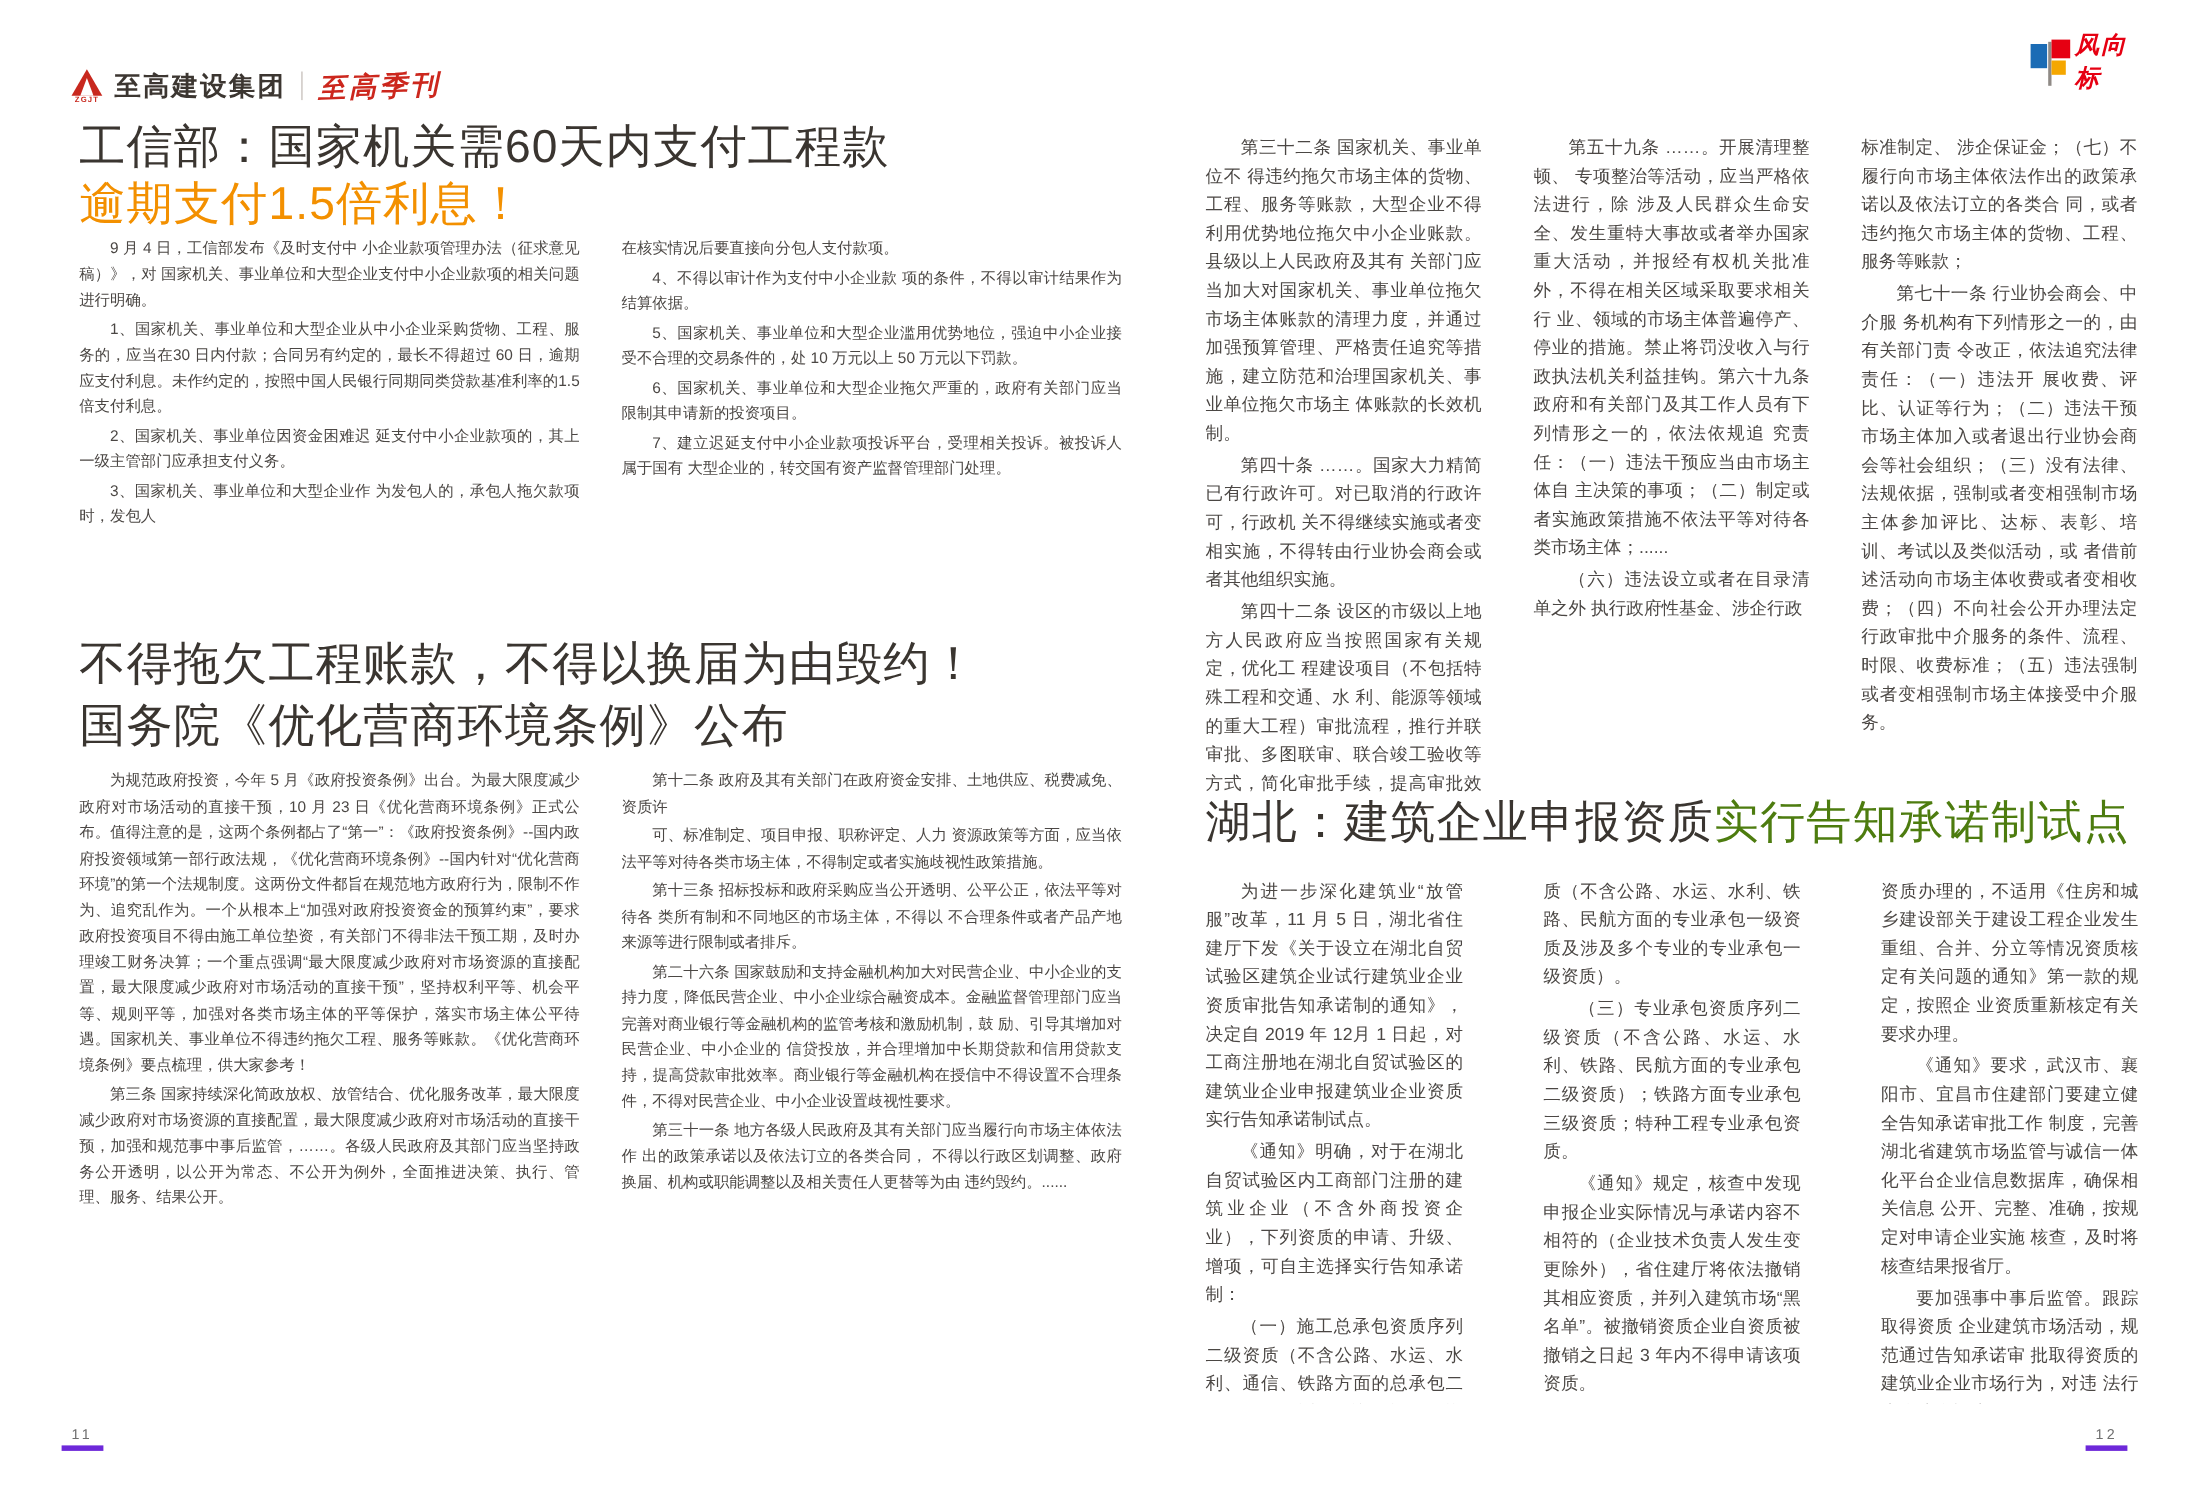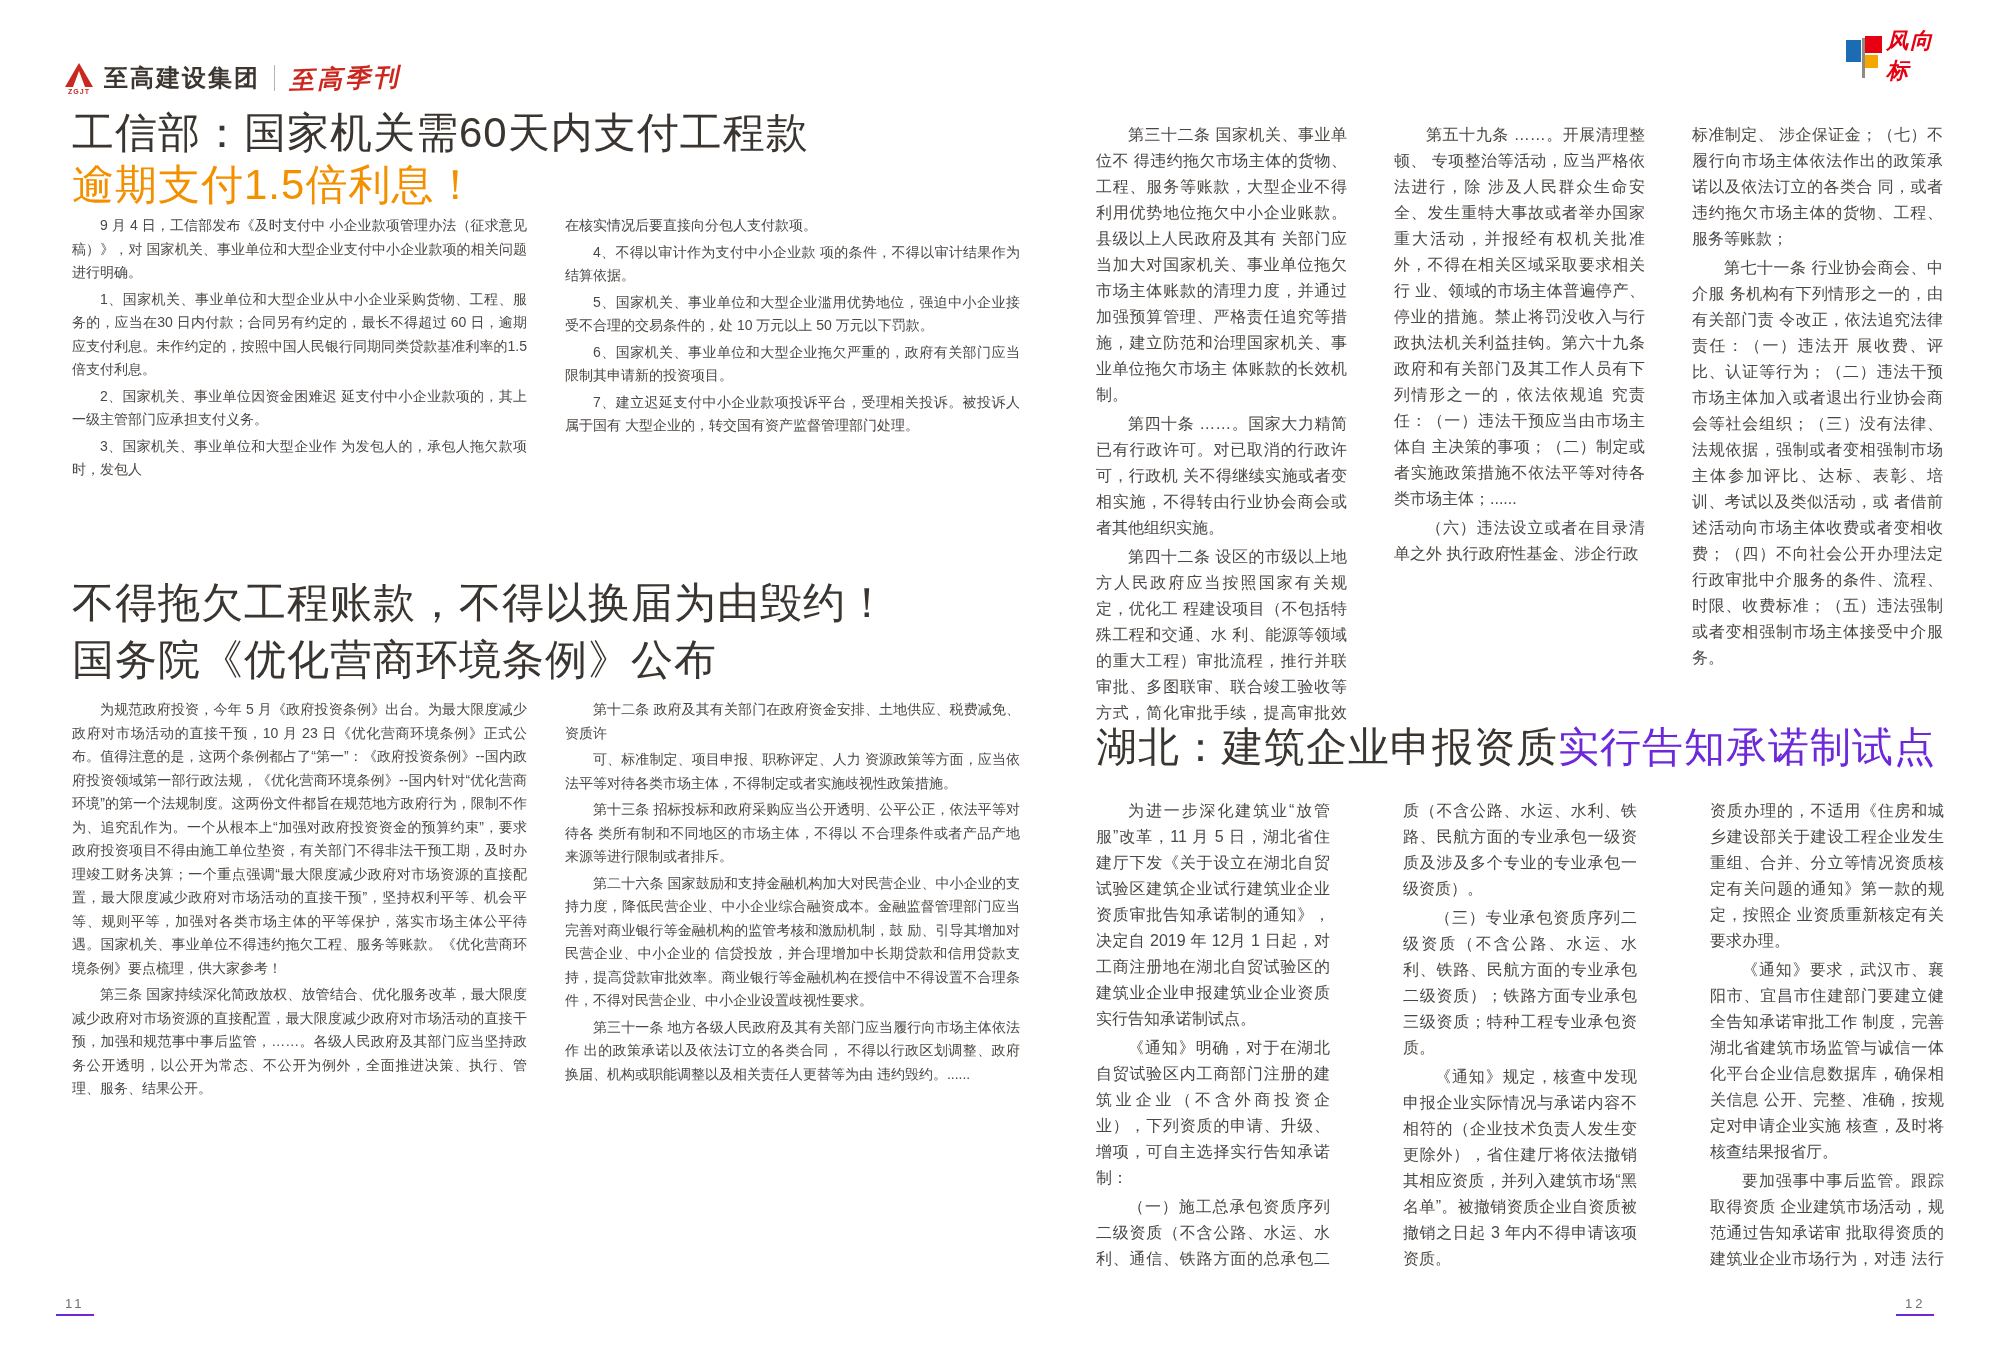--- a/index.html
+++ b/index.html
@@ -23,34 +23,34 @@
   .fx-icon .sq-blue{position:absolute;left:4px;top:6px;width:15px;height:22px;background:#1b6cb5;}
   .fx-icon .sq-red{position:absolute;left:23px;top:2px;width:17px;height:17px;background:#e60012;}
   .fx-icon .sq-yellow{position:absolute;left:23px;top:21px;width:13px;height:13px;background:#f5a700;}
   .fx-text{font-size:22px;font-weight:bold;font-style:italic;color:#e60012;letter-spacing:2px;}
   
   .h-big{font-weight:normal;color:#3a3530;letter-spacing:1px;margin:0;font-size:42px;line-height:50px;white-space:nowrap;}
   .a1-title{left:72px;top:108px;}
   .a1-sub{left:72px;top:160px;color:#f39000;}
   .a2-title{left:72px;top:574px;line-height:57px;white-space:normal;}
   .a3-title{left:1096px;top:722px;font-size:41px;}
-  .a3-title .orange{color:#6d28d9;}
+  .a3-title .orange{color:#4d7c0f;}
   
   .cols{display:flex;overflow:hidden;}
   .col{overflow:hidden;}
   .para{margin:0 0 3px 0;text-indent:2em;text-align:justify;}
   .cont .para:first-child{text-indent:0;}
   .a1-cols{left:72px;top:214px;width:948px;height:306px;gap:38px;}
   .a2-cols{left:72px;top:698px;width:948px;height:512px;gap:38px;}
   .a1-cols .col,.a2-cols .col{width:455px;font-size:14px;line-height:23.5px;}
   .r-cols{left:1096px;top:122px;width:848px;height:600px;gap:47px;}
   .a3-cols{left:1096px;top:798px;width:848px;height:478px;gap:73px;}
   .r-cols .col,.a3-cols .col{width:251px;font-size:16px;line-height:26px;}
   
-  .pgnum{font-size:13px;color:#6f6f6f;letter-spacing:3px;border-bottom:2px solid #6d28d9;padding:0 9px 3px 9px;}
+  .pgnum{font-size:13px;color:#6f6f6f;letter-spacing:3px;border-bottom:5px solid #6d28d9;padding:0 9px 3px 9px;}
   .pg-left{left:56px;top:1296px;}
   .pg-right{left:1896px;top:1296px;}
 </style>
 </head>
 <body>
 
 <header class="abs hdr-left">
   <span class="logo-tri">
     <svg width="30" height="26" viewBox="0 0 30 26" aria-hidden="true">
       <polygon points="15,1 29,25 1,25" fill="#c8281e"></polygon>

